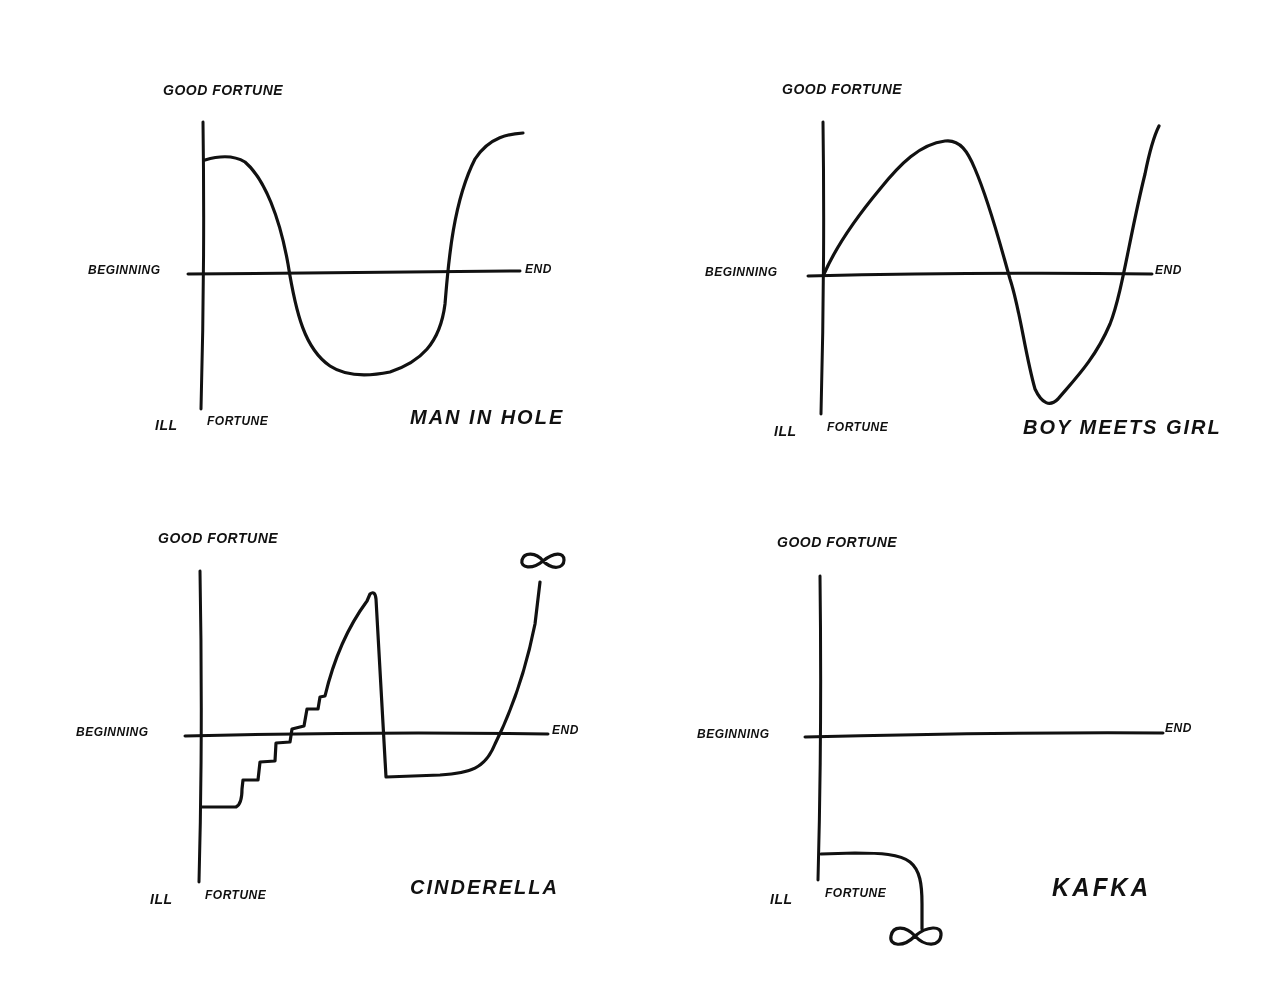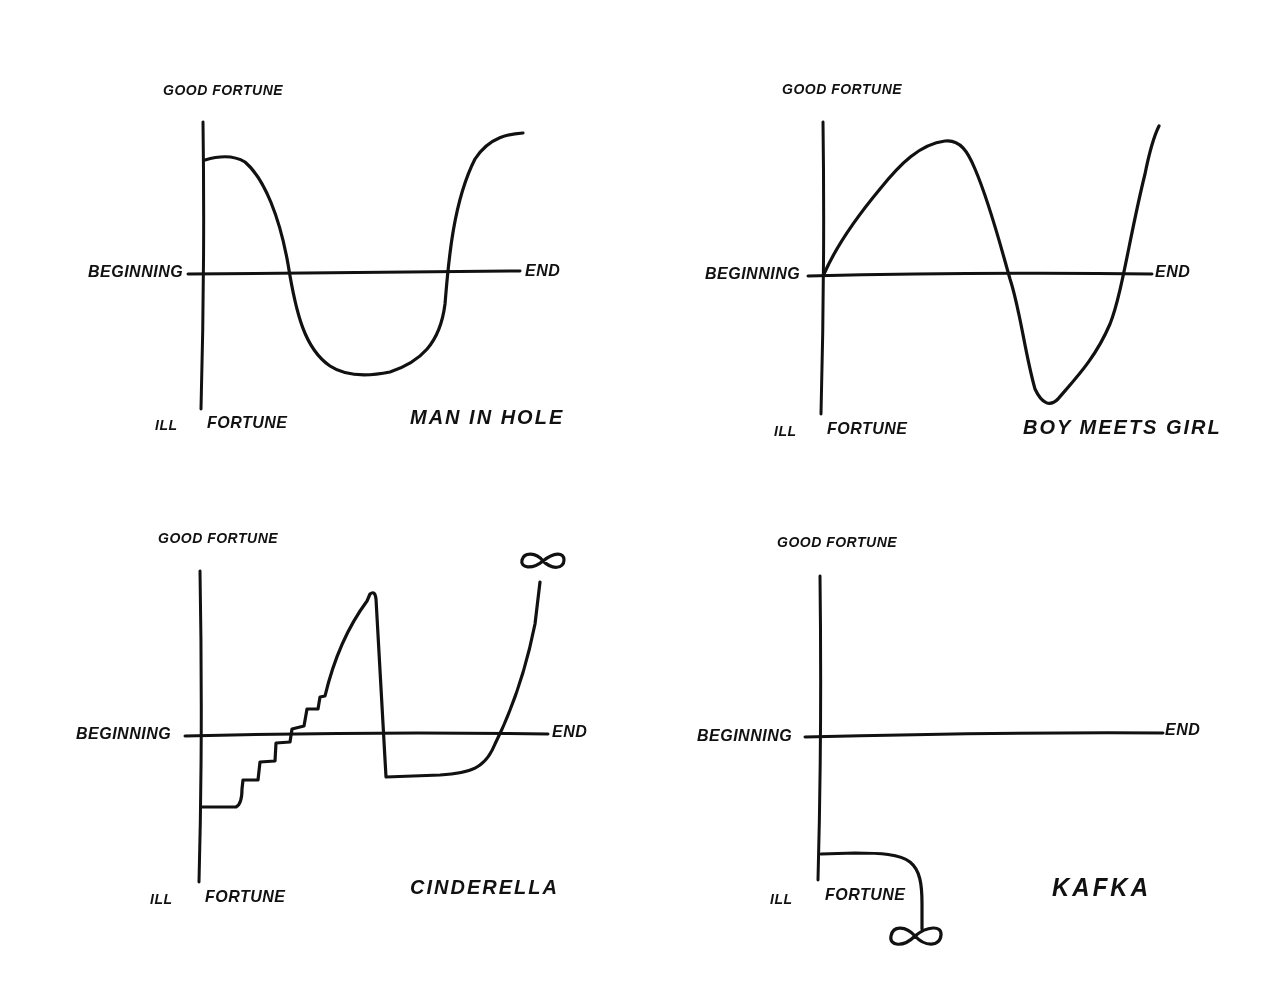--- a/index.html
+++ b/index.html
@@ -10,21 +10,21 @@
       font-family: "Liberation Sans", sans-serif;
       font-style: italic;
       font-weight: bold;
       color: #111;
       white-space: nowrap;
       letter-spacing: 0.5px;
       transform: scaleY(1.05);
     }
     .small { font-size: 14px; }
     .title { font-size: 20px; letter-spacing: 2px; }
-    .axis-lbl { font-size: 16px; }
+    .axis-lbl { font-size: 12px; }
     svg { position: absolute; left: 0; top: 0; }
     .stroke { fill: none; stroke: #111; stroke-width: 3.2; stroke-linecap: round; stroke-linejoin: round; }
     .axis { fill: none; stroke: #111; stroke-width: 3; stroke-linecap: round; }
   </style>
 </head>
 <body>
 
 <div class="sheet">
 
   <svg width="1280" height="1000" viewBox="0 0 1280 1000">

